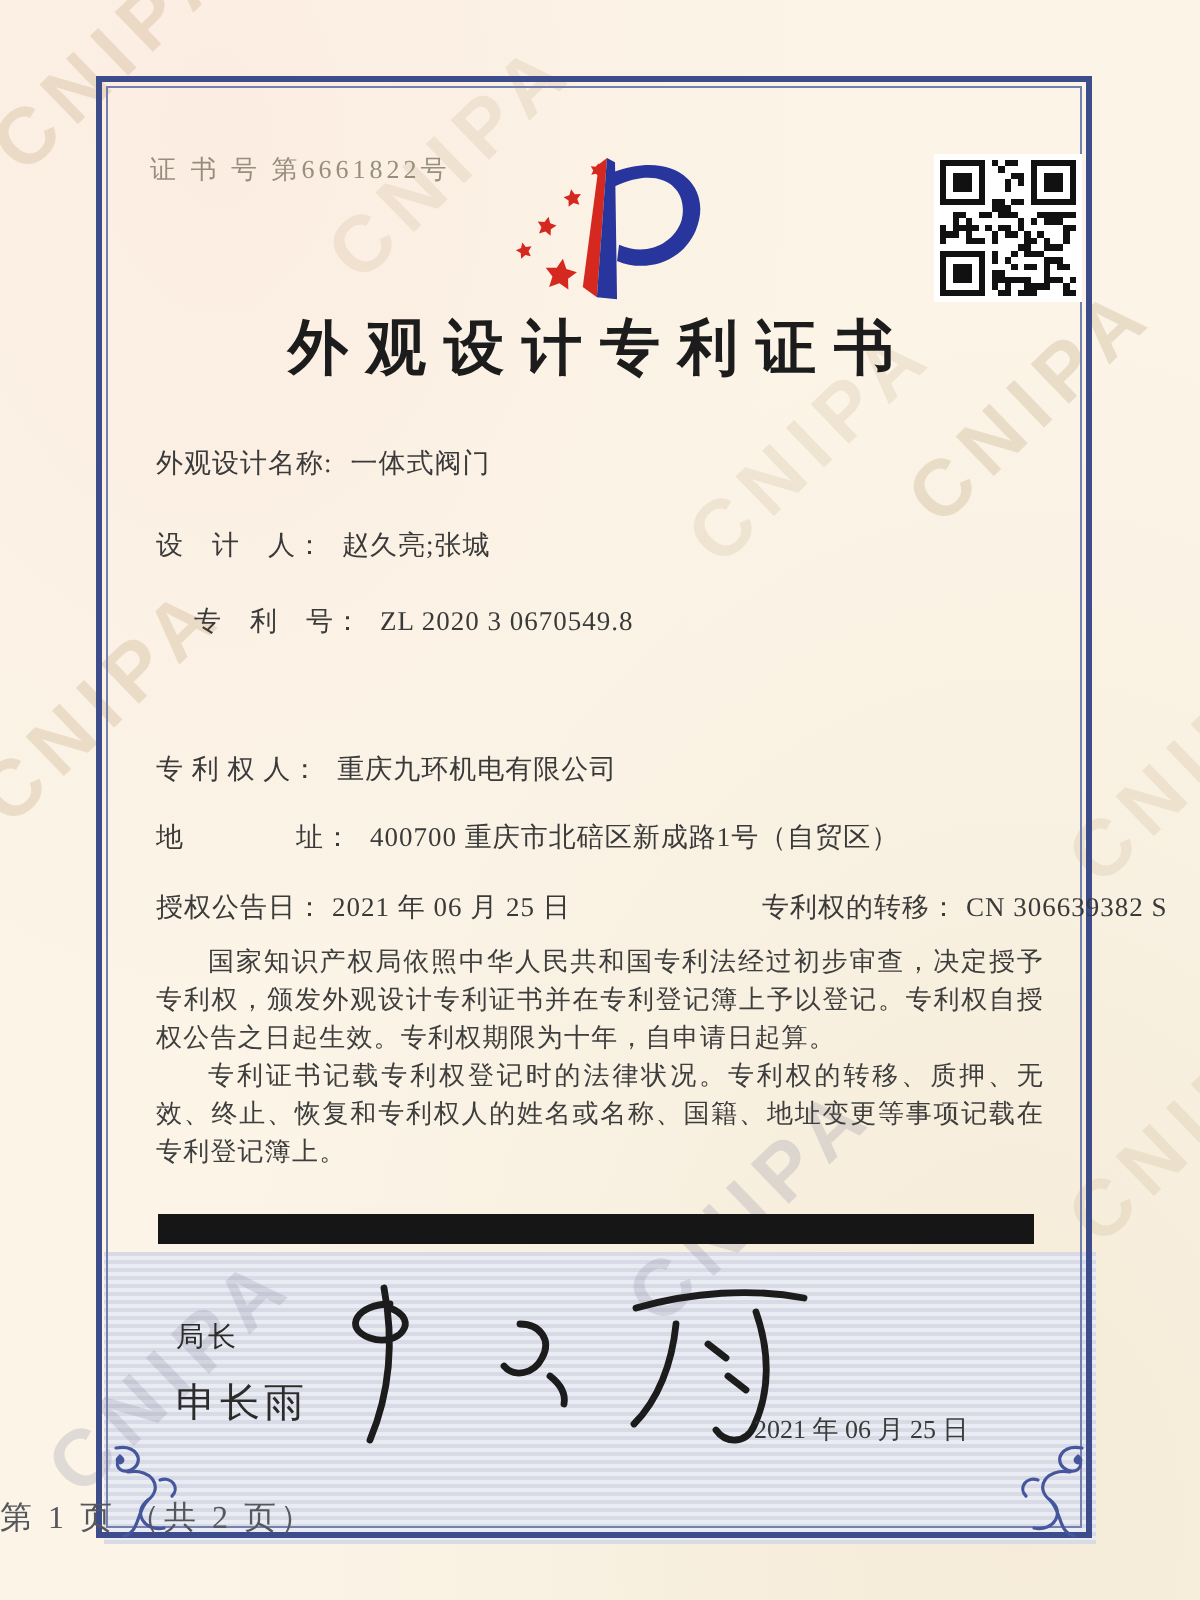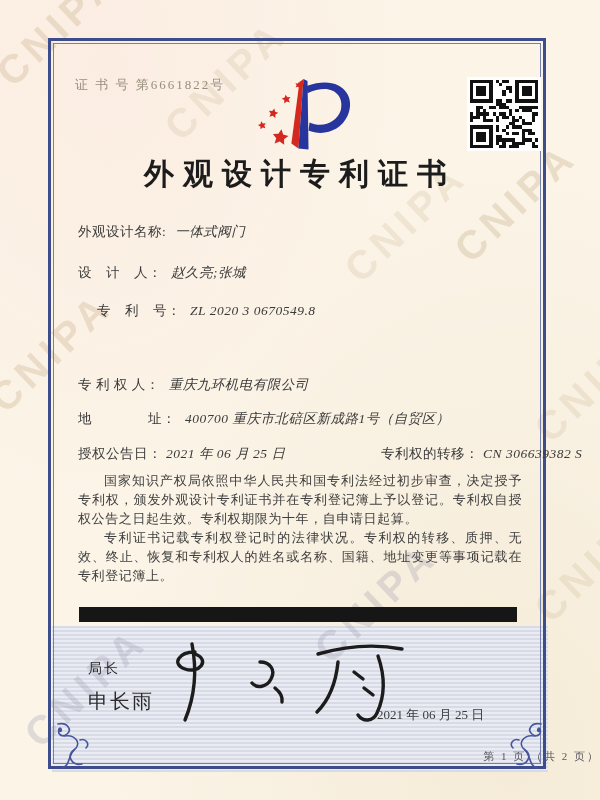--- a/index.html
+++ b/index.html
@@ -29,35 +29,35 @@
   }
   .certno{
     position:absolute;left:75px;top:76px;font-size:13px;color:#968f7d;letter-spacing:2px;
   }
   .title{
     position:absolute;left:0;top:154px;width:100%;text-align:center;
     font-size:30px;font-weight:bold;color:#1c1c1c;letter-spacing:9px;
   }
   .row{position:absolute;left:78px;font-size:13.5px;color:#3a3a3a;white-space:nowrap;}
   .row .lbl{letter-spacing:.5px;}
-  .row .val{margin-left:9px;letter-spacing:.5px;font-style:italic;}
+  .row .val{margin-left:9px;letter-spacing:.5px;}
   .body-text{
     position:absolute;left:78px;top:471px;width:444px;
     font-size:13px;line-height:19px;color:#3e3e3e;text-align:justify;letter-spacing:.6px;
   }
   .body-text p{margin:0;text-indent:2em;}
   .redact{position:absolute;left:79px;top:607px;width:438px;height:15px;background:#161616;}
   .band{
     position:absolute;left:52px;top:626px;width:496px;height:146px;
     background:repeating-linear-gradient(0deg,#d8dae6 0 2px,#eaecf4 2px 4px);
   }
   .sig-title{position:absolute;left:88px;top:660px;font-size:14px;color:#2c2c2c;letter-spacing:2px;}
   .sig-name{position:absolute;left:88px;top:688px;font-size:20px;color:#2c2c2c;letter-spacing:2px;}
   .issue-date{position:absolute;left:377px;top:706px;font-size:13px;color:#3a3a3a;}
-  .page-info{position:absolute;left:0;top:749px;width:100%;text-align:right;font-size:11px;color:#56565e;letter-spacing:2px;}
+  .page-info{position:absolute;left:0;top:749px;width:100%;text-align:left;font-size:16px;color:#56565e;letter-spacing:2px;}
   .footer-note{position:absolute;left:0;top:826px;width:100%;text-align:center;font-size:10px;color:#41415a;letter-spacing:3px;}
   .qr{position:absolute;left:467px;top:77px;width:74px;height:74px;background:#fff;padding:3px;box-sizing:border-box;}
   .qr svg{width:100%;height:100%;display:block;fill:#111;}
   .logo{position:absolute;left:242px;top:72px;width:126px;height:86px;}
   .signature-svg{position:absolute;left:140px;top:632px;width:300px;height:95px;}
   .ornament{position:absolute;width:44px;height:50px;}
   .ornament svg{width:100%;height:100%;}
   .orn-br{left:503px;top:720px;}
   .orn-bl{left:52px;top:720px;transform:scaleX(-1);}
   .grant2{position:absolute;left:303px;top:0;}

